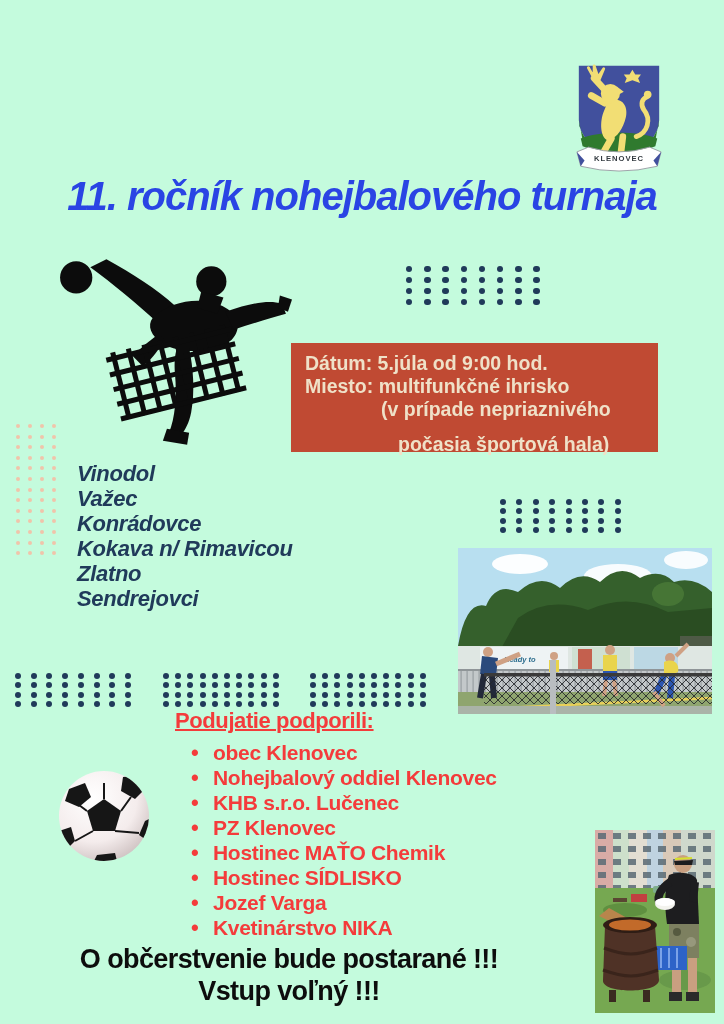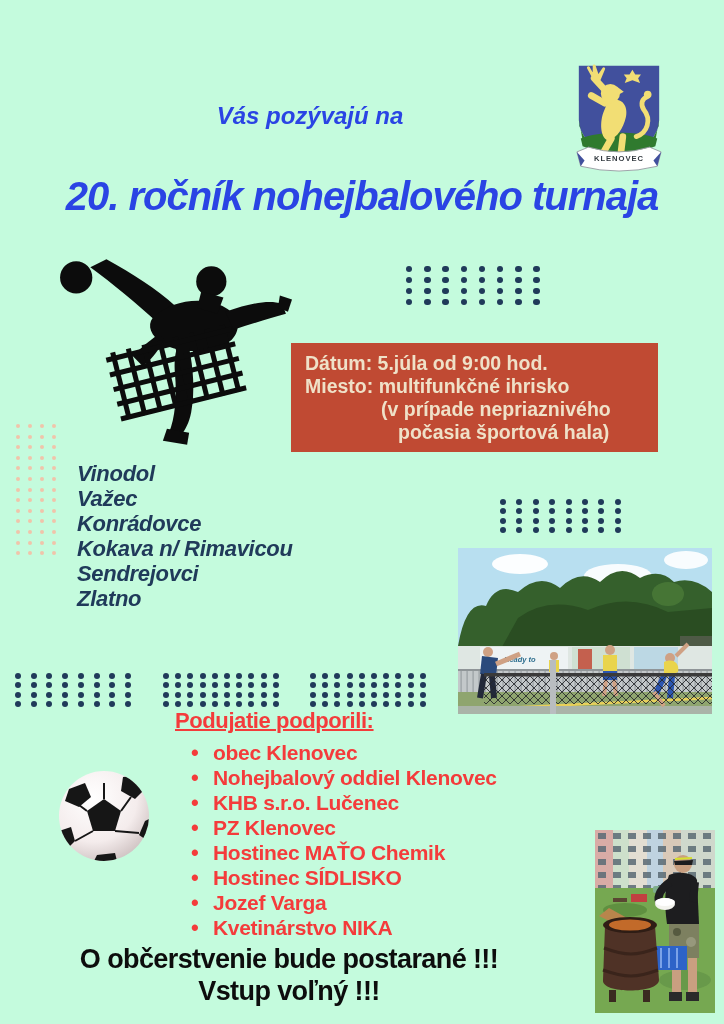--- a/index.html
+++ b/index.html
@@ -17,21 +17,21 @@
   .title{top:174px;left:0;width:724px;font-size:40px;font-weight:bold;font-style:italic;
       color:var(--blue,#2a44e4);letter-spacing:-1px;}
   .crest{left:571px;top:62px;width:96px;height:110px;}
   .silhouette{left:52px;top:255px;width:242px;height:192px;}
   .infobox{
     left:291px;top:343px;width:367px;height:109px;box-sizing:border-box;
     background:var(--box-bg,#c04a33);color:var(--box-text,#efe1c8);
     padding:9px 14px;font-size:19.5px;line-height:23px;font-weight:bold;
   }
   .infobox .note1{padding-left:76px;}
-  .infobox .note2{padding-left:93px;}
+  .infobox .note2{padding-left:93px;margin-top:12px;}
   .teams{left:77px;top:461px;color:var(--navy,#203a5a);font-weight:bold;font-style:italic;}
   .teams .heading{font-size:22px;letter-spacing:-0.5px;text-decoration:underline;
       text-decoration-thickness:2px;margin-bottom:5px;}
   .teams .item{font-size:22px;line-height:25px;letter-spacing:-0.3px;}
   .sponsors{left:175px;top:708px;color:var(--red,#f43b3b);font-weight:bold;}
   .sponsors .heading{font-size:22px;letter-spacing:-0.4px;text-decoration:underline;
       text-decoration-thickness:2px;margin-bottom:6px;}
   .sponsors ul{list-style:none;margin:0;padding:0;}
   .sponsors li{position:relative;padding-left:38px;font-size:21px;line-height:25px;letter-spacing:-0.3px;}
   .sponsors li::before{content:"\2022";position:absolute;left:16px;font-size:22px;}
@@ -43,22 +43,21 @@
   .dots-pink{color:var(--pink-dots,#f0c4aa);}
   .ball{left:57px;top:769px;width:94px;height:94px;}
   .photo1{left:458px;top:548px;width:254px;height:166px;}
   .photo2{left:595px;top:830px;width:120px;height:183px;}
 </style>
 </head>
 <body>
 
 <div class="poster">
 
-  <div class="abs txt-center h2">Vás pozývajú na</div>
-  <div class="abs txt-center title">20. ročník nohejbalového turnaja</div>
+  <div class="abs txt-center title">11. ročník nohejbalového turnaja</div>
 
   <svg class="abs crest" viewBox="0 0 100 115">
     <path d="M8,4 H92 V60 Q92 86 50 103 Q8 86 8 60 Z" fill="#41509d"></path>
     <path d="M12,82 Q30,74 50,74 Q70,74 88,82 L92,60 Q92,86 50,103 Q8,86 8,60 Z" fill="#2f7a2e"></path>
     <path d="M10,80 C28,72 72,72 90,80 L88,88 Q50,104 12,88 Z" fill="#2f7a2e"></path>
 
     <polygon points="64,8 67,13 73,13 70,17 72,22 64,19 56,22 58,17 55,13 61,13" fill="#f2de74"></polygon>
 
     <g fill="#f2de74" stroke="#f2de74">
       <path d="M68,78 C80,74 84,60 76,50 C72,44 74,38 80,36" fill="none" stroke-width="5" stroke-linecap="round"></path>
@@ -361,22 +360,22 @@
     </div>
     <div class="note1">(v prípade nepriaznivého</div>
     <div class="note2">počasia športová hala)</div>
   </div>
 
   <div class="abs teams">
     <div class="item">Vinodol</div>
     <div class="item">Važec</div>
     <div class="item">Konrádovce</div>
     <div class="item">Kokava n/ Rimavicou</div>
+    <div class="item">Zlatno</div>
     <div class="item">Sendrejovci</div>
-    <div class="item">Zlatno</div>
   </div>
 
   <svg class="abs photo1" viewBox="0 0 254 166">
     <defs>
       <pattern id="netp" width="8" height="8" patternUnits="userSpaceOnUse">
         <path d="M0,0 L8,8 M8,0 L0,8" stroke="#24262a" stroke-width="0.9" fill="none"></path>
       </pattern>
       <pattern id="fencep" width="6" height="12" patternUnits="userSpaceOnUse">
         <rect width="6" height="12" fill="#c3c8ca"></rect>
           <rect x="2.5" width="1.2" height="12" fill="#989fa2"></rect>

